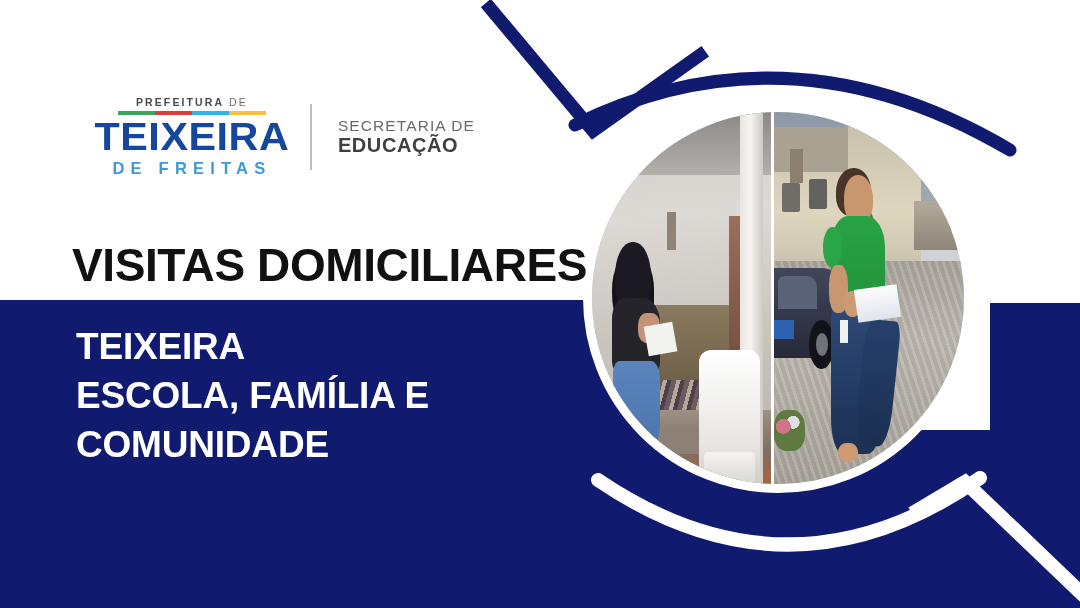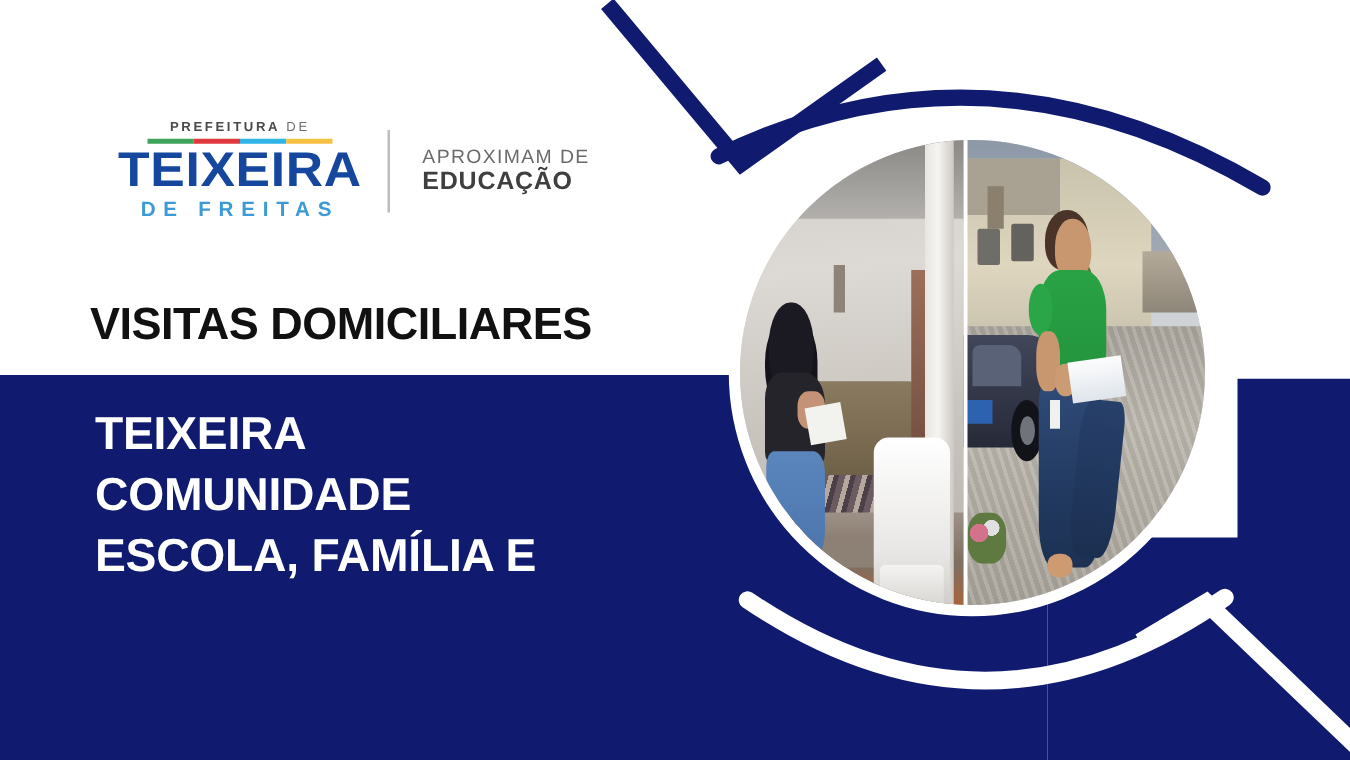--- a/index.html
+++ b/index.html
@@ -101,21 +101,21 @@
     letter-spacing: 0.6px;
     color: #3f3f3f;
     font-weight: 700;
     white-space: nowrap;
   }
 
   
   .headline-top {
     position: absolute;
     left: 72px; top: 238px;
-    font-size: 36px;
+    font-size: 46px;
     font-weight: 700;
     color: #111111;
     letter-spacing: -0.4px;
     white-space: nowrap;
   }
   .headline-body {
     position: absolute;
     left: 76px; top: 322px;
     font-size: 37px;
     font-weight: 800;
@@ -424,26 +424,26 @@
         <i style="background: rgb(49, 181, 232);"></i>
         <i style="background: rgb(246, 192, 67);"></i>
       </div>
       <div class="logo-teixeira">TEIXEIRA</div>
       <div class="logo-freitas">DE FREITAS</div>
     </div>
 
     <div class="logo-divider"></div>
 
     <div class="logo-sec">
-      <div class="sec-line1">APROXIMAM DE</div>
+      <div class="sec-line1">SECRETARIA DE</div>
       <div class="sec-line2">EDUCAÇÃO</div>
     </div>
   </div>
 
   <div class="headline-top">VISITAS DOMICILIARES</div>
 
   <div class="headline-body">
     <span>TEIXEIRA</span>
+    <span>ESCOLA, FAMÍLIA E</span>
     <span>COMUNIDADE</span>
-    <span>ESCOLA, FAMÍLIA E</span>
   </div>
 
 </div>
 
 </body></html>

